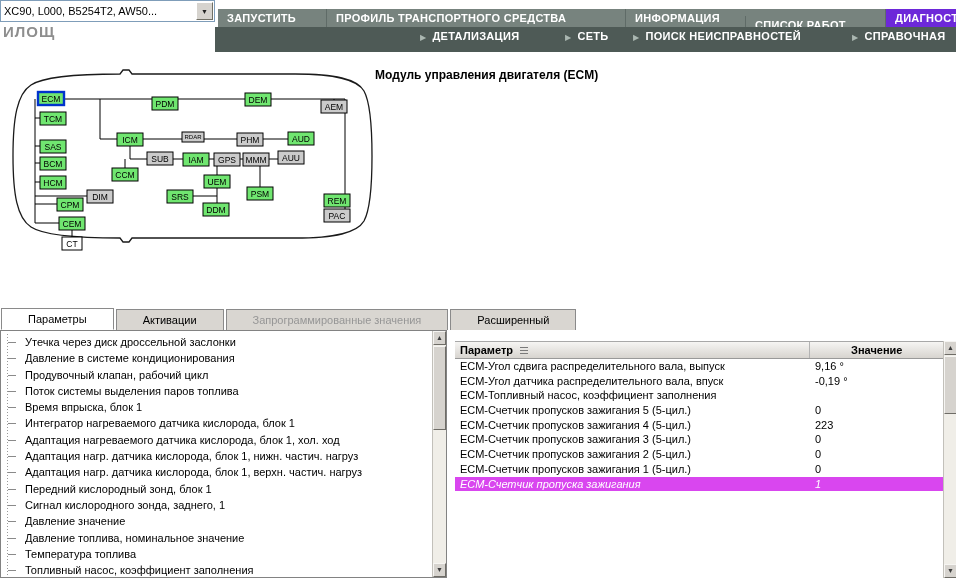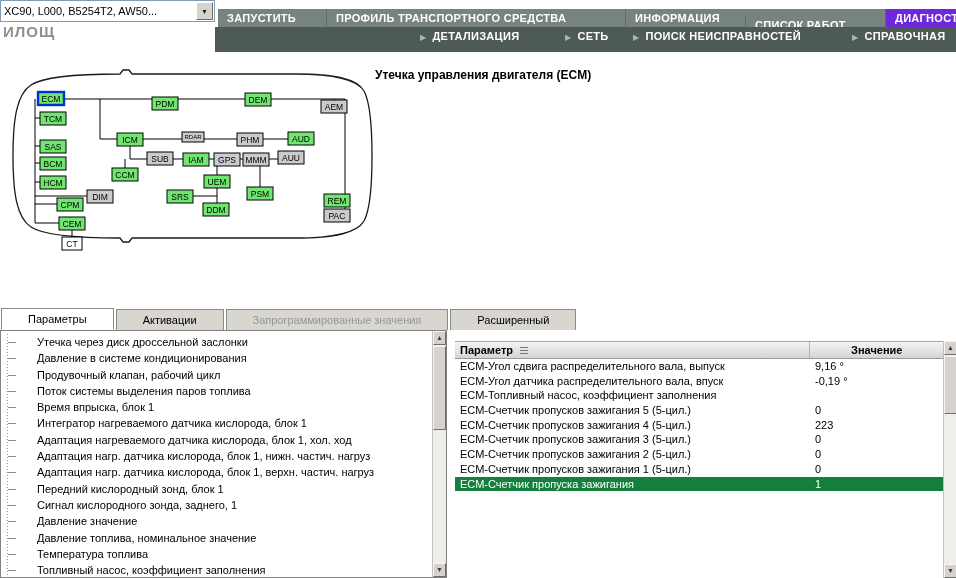--- a/index.html
+++ b/index.html
@@ -43,41 +43,41 @@
   .tabs { position:absolute; left:1px; top:308px; height:22px; display:flex; align-items:flex-end; z-index:3; }
   .tab { height:21px; line-height:20px; padding:0 26px; background:#d9d6d1; border:1px solid #8a8a8a; border-bottom:none; margin-right:2px; font-size:11px; white-space:nowrap; cursor:default; }
   .tab.active { background:#fff; height:22px; border-bottom:1px solid #fff; }
   .tab.disabled { color:#969696; }
 
   
   .left-panel { position:absolute; left:0; top:330px; width:447px; height:248px; border:1px solid #828282; background:#fff; }
   #param-list { position:absolute; left:0; top:3px; right:14px; bottom:0; overflow:hidden;
     background-image:repeating-linear-gradient(to bottom,#9a9a9a 0 1px,transparent 1px 3px);
     background-size:1px 100%; background-position:6px 0; background-repeat:no-repeat; }
-  .tree-item { position:relative; padding-left:36px; line-height:16.3px; white-space:nowrap; overflow:hidden; font-size:11px; cursor:default; }
+  .tree-item { position:relative; padding-left:24px; line-height:16.3px; white-space:nowrap; overflow:hidden; font-size:11px; cursor:default; }
   .tree-item::before { content:""; position:absolute; left:7px; top:8px; width:8px; height:1px; background:#8a8a8a; }
 
   
   .vsb { position:absolute; top:0; right:0; bottom:0; width:14px; background:#f0eee8; border-left:1px solid #c2c0ba; }
   .sb-btn { position:absolute; left:0; width:13px; height:14px; background:#d6d3ce; border:1px solid; border-color:#f6f5f2 #6e6c66 #6e6c66 #f6f5f2; color:#3c3c3c; font-size:7px; text-align:center; line-height:12px; cursor:default; }
   .sb-btn.up { top:0; }
   .sb-btn.down { bottom:0; }
   .sb-thumb { position:absolute; left:0; width:13px; background:#d6d3ce; border:1px solid; border-color:#f6f5f2 #6e6c66 #6e6c66 #f6f5f2; }
   .right-sb { position:absolute; right:0; top:341px; width:13px; height:237px; background:#f0eee8; border-left:1px solid #c2c0ba; }
 
   
   .right-panel { position:absolute; left:455px; top:341px; width:488px; height:237px; background:#fff; border-top:1px solid #a8a8a8; }
   .thead { display:flex; height:17px; background:linear-gradient(#f6f5f3,#d7d4cf); border-bottom:1px solid #999; font-weight:bold;gap:36px; }
   .th1 { width:355px; padding-left:5px; border-right:1px solid #b3b3b3; display:flex; align-items:center; gap:7px; }
   .th2 { flex:1; padding-left:5px; display:flex; align-items:center; }
   .sort-icon { display:inline-block; width:8px; height:7px; background:repeating-linear-gradient(to bottom,#7a7a7a 0 1px,transparent 1px 3px); }
   .trow { display:flex; height:14.7px; line-height:14.6px; cursor:default; }
   .tc1 { width:355px; padding-left:5px; white-space:nowrap; overflow:hidden; }
   .tc2 { flex:1; padding-left:5px; white-space:nowrap; overflow:hidden; }
-  .trow.sel { background:#15803d; color:#fff; }
+  .trow.sel { background:#d946ef; color:#fff;font-style:italic; }
 </style>
 </head>
 <body>
 
 <div class="screen">
 
   <div class="combo">
     <div class="combo-text">XC90, L000, B5254T2, AW50...</div>
     <div class="combo-btn">▼</div>
   </div>
@@ -208,21 +208,21 @@
         <g>
           <rect x="319" y="149" width="26" height="13" fill="#cbcbcb" stroke="#000" stroke-width="1"></rect>
           <text x="332" y="158.56" text-anchor="middle" font-size="8.5">PAC</text>
         </g>
         <g>
           <rect x="57" y="177" width="20" height="13" fill="#ffffff" stroke="#000" stroke-width="1"></rect>
           <text x="67" y="186.56" text-anchor="middle" font-size="8.5">CT</text>
         </g>
       </g>
   </svg>
-  <div class="diagram-title">Утечка управления двигателя (ECM)</div>
+  <div class="diagram-title">Модуль управления двигателя (ECM)</div>
 
   <div class="tabs" id="tabs">
       <div class="tab active">Параметры</div>
       <div class="tab">Активации</div>
       <div class="tab disabled">Запрограммированные значения</div>
       <div class="tab">Расширенный</div>
     </div>
 
   <div class="left-panel">
     <div id="param-list">

